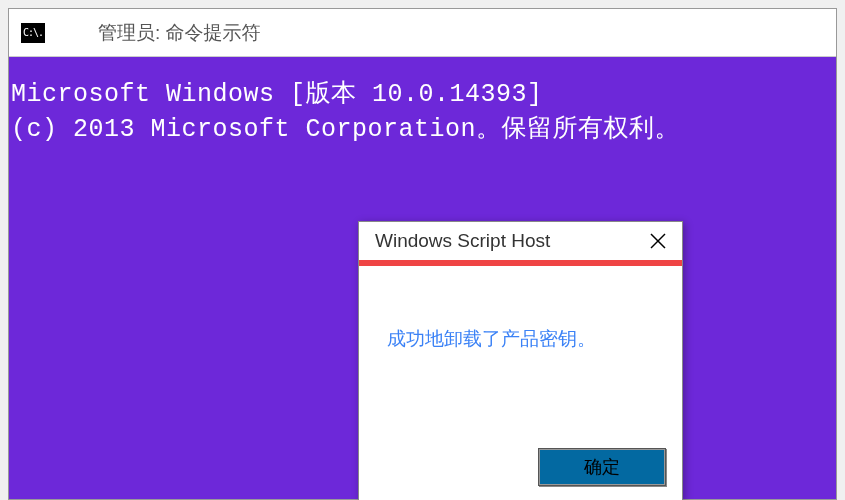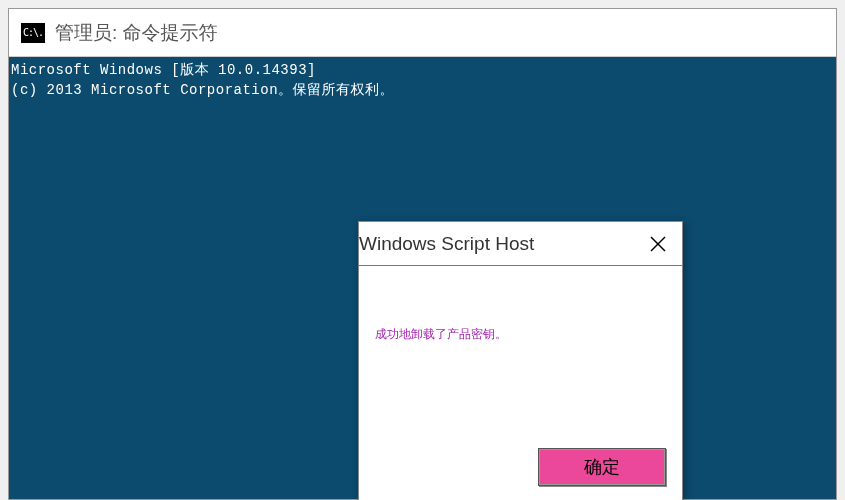--- a/index.html
+++ b/index.html
@@ -42,28 +42,29 @@
       justify-content: center;
       color: #fff;
       font-size: 10px;
       font-family: monospace;
       letter-spacing: -1px;
     }
     .titlebar-text {
       font-size: 19px;
       color: #555;
       font-weight: 300;
+      margin-left: 43px;
     }
     .terminal {
-      background: #0c4a6e;
+      background: #6d28d9;
       color: #fff;
       font-family: "NSimSun", "SimSun", "Courier New", monospace;
-      font-size: 14px;
+      font-size: 25px;
       line-height: 1.4;
-      padding: 4px 2px;
+      padding: 20px 2px;
       height: calc(100% - 48px);
       letter-spacing: 0.5px;
     }
     .terminal-line {
       white-space: pre;
     }
     .dialog {
       position: absolute;
       top: 221px;
       left: 358px;
@@ -71,54 +72,55 @@
       height: 280px;
       background: #fff;
       border: 1px solid #888;
       box-shadow: 2px 2px 8px rgba(0,0,0,0.3);
     }
     .dialog-titlebar {
       height: 44px;
       display: flex;
       align-items: center;
       justify-content: space-between;
-      border-bottom: 1px solid #ef4444;
+      padding-left: 16px;
+      border-bottom: 6px solid #ef4444;
     }
     .dialog-title {
       font-size: 19px;
       color: #333;
       font-weight: 400;
     }
     .dialog-close {
       width: 48px;
       height: 44px;
       display: flex;
       align-items: center;
       justify-content: center;
       cursor: pointer;
     }
     .dialog-close svg {
       width: 16px;
       height: 16px;
     }
     .dialog-body {
-      padding: 60px 24px 20px 16px;
-      font-size: 12px;
-      color: #a21caf;
+      padding: 60px 24px 20px 28px;
+      font-size: 19px;
+      color: #3b82f6;
     }
     .dialog-footer {
       position: absolute;
       bottom: 0;
       right: 0;
       padding: 14px 16px;
     }
     .dialog-button {
       width: 128px;
       height: 38px;
-      background: #ec4899;
+      background: #0369a1;
       border: 1px solid #555;
       box-shadow: inset 0 0 0 1px #999, 1px 1px 0 #888;
       font-size: 18px;
       color: #000;
       cursor: pointer;
       font-family: inherit;
     }
   </style>
 </head>
 <body>

